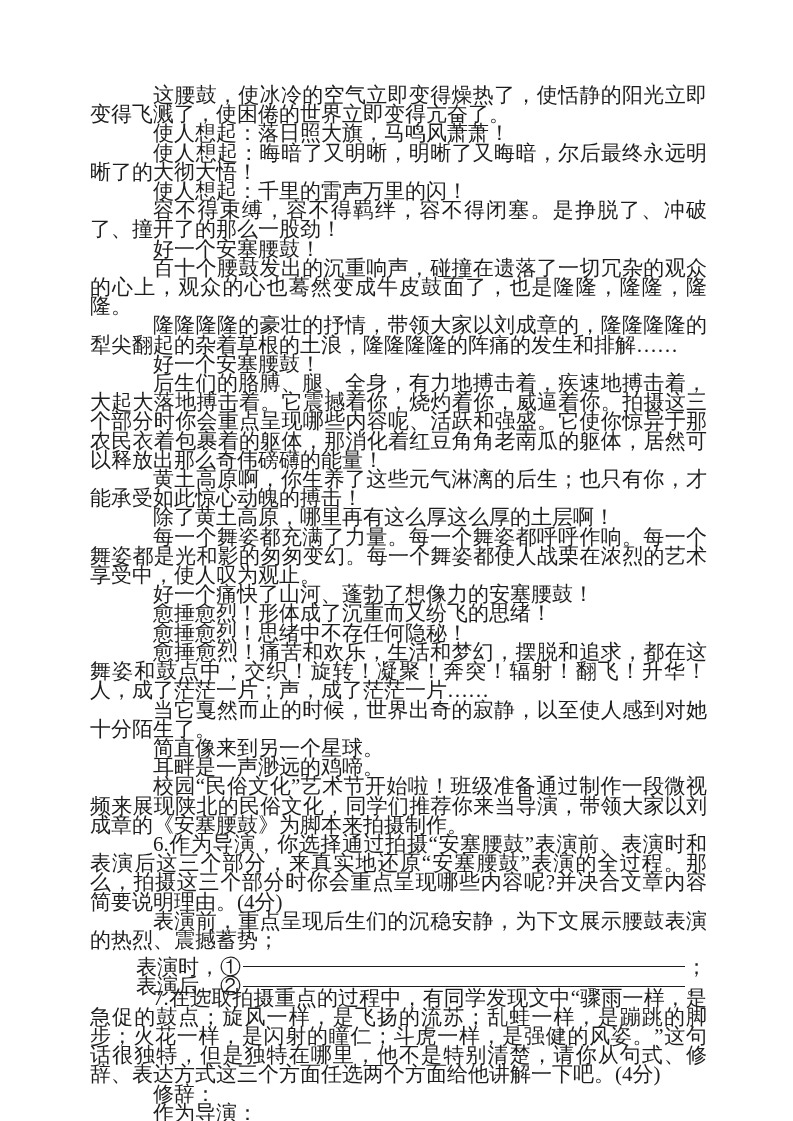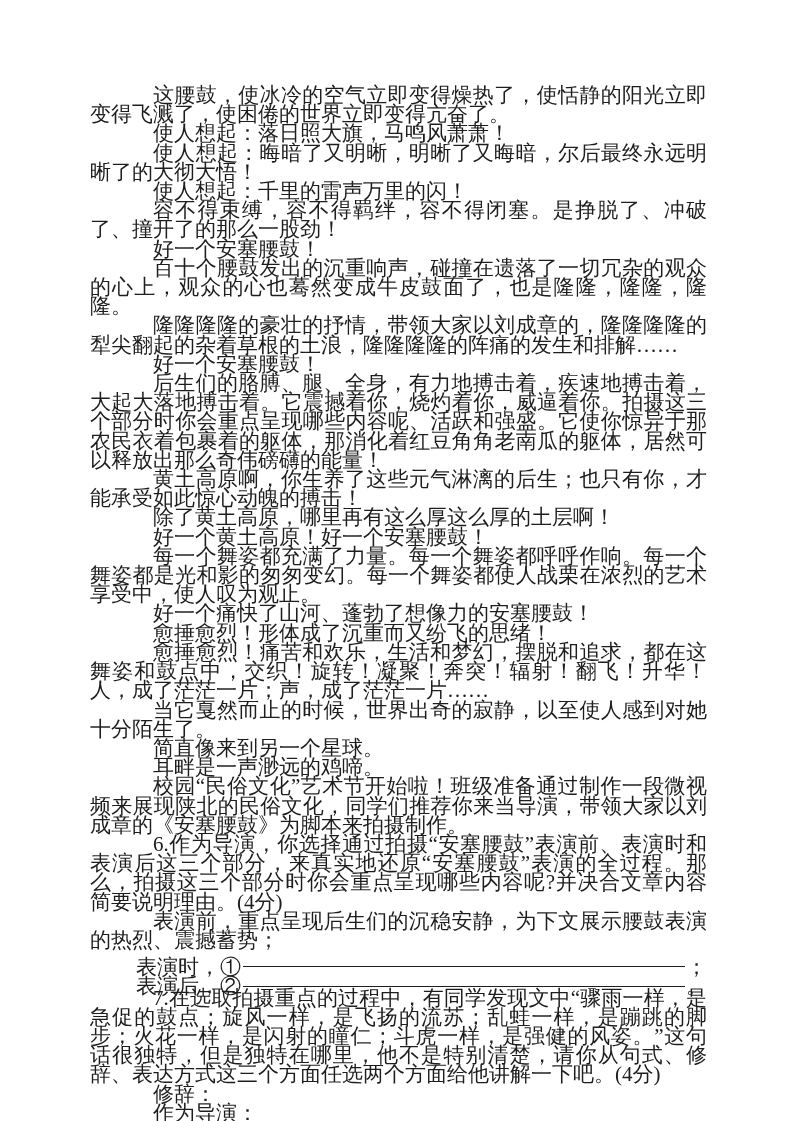--- a/index.html
+++ b/index.html
@@ -62,24 +62,24 @@
     <p class="para">使人想起：晦暗了又明晰，明晰了又晦暗，尔后最终永远明晰了的大彻大悟！</p>
     <p class="para">使人想起：千里的雷声万里的闪！</p>
     <p class="para">容不得束缚，容不得羁绊，容不得闭塞。是挣脱了、冲破了、撞开了的那么一股劲！</p>
     <p class="para">好一个安塞腰鼓！</p>
     <p class="para">百十个腰鼓发出的沉重响声，碰撞在遗落了一切冗杂的观众的心上，观众的心也蓦然变成牛皮鼓面了，也是隆隆，隆隆，隆隆。</p>
     <p class="para">隆隆隆隆的豪壮的抒情，带领大家以刘成章的，隆隆隆隆的犁尖翻起的杂着草根的土浪，隆隆隆隆的阵痛的发生和排解……</p>
     <p class="para">好一个安塞腰鼓！</p>
     <p class="para">后生们的胳膊、腿、全身，有力地搏击着，疾速地搏击着，大起大落地搏击着。它震撼着你，烧灼着你，威逼着你。拍摄这三个部分时你会重点呈现哪些内容呢、活跃和强盛。它使你惊异于那农民衣着包裹着的躯体，那消化着红豆角角老南瓜的躯体，居然可以释放出那么奇伟磅礴的能量！</p>
     <p class="para">黄土高原啊，你生养了这些元气淋漓的后生；也只有你，才能承受如此惊心动魄的搏击！</p>
     <p class="para">除了黄土高原，哪里再有这么厚这么厚的土层啊！</p>
-    <p class="para">好一个黄土高原！好一个安塞腰鼓！</p>
     <p class="para">每一个舞姿都充满了力量。每一个舞姿都呼呼作响。每一个舞姿都是光和影的匆匆变幻。每一个舞姿都使人战栗在浓烈的艺术享受中，使人叹为观止。</p>
     <p class="para">好一个痛快了山河、蓬勃了想像力的安塞腰鼓！</p>
     <p class="para">愈捶愈烈！形体成了沉重而又纷飞的思绪！</p>
+    <p class="para">愈捶愈烈！思绪中不存任何隐秘！</p>
     <p class="para">愈捶愈烈！痛苦和欢乐，生活和梦幻，摆脱和追求，都在这舞姿和鼓点中，交织！旋转！凝聚！奔突！辐射！翻飞！升华！人，成了茫茫一片；声，成了茫茫一片……</p>
     <p class="para">当它戛然而止的时候，世界出奇的寂静，以至使人感到对她十分陌生了。</p>
     <p class="para">简直像来到另一个星球。</p>
     <p class="para">耳畔是一声渺远的鸡啼。</p>
     <p class="para">校园“民俗文化”艺术节开始啦！班级准备通过制作一段微视频来展现陕北的民俗文化，同学们推荐你来当导演，带领大家以刘成章的《安塞腰鼓》为脚本来拍摄制作。</p>
 
     <p class="para">6.作为导演，你选择通过拍摄“安塞腰鼓”表演前、表演时和表演后这三个部分，来真实地还原“安塞腰鼓”表演的全过程。那么，拍摄这三个部分时你会重点呈现哪些内容呢?并决合文章内容简要说明理由。(4分)</p>
     <p class="para">表演前，重点呈现后生们的沉稳安静，为下文展示腰鼓表演的热烈、震撼蓄势；</p>
 
     <div class="answer-line">

